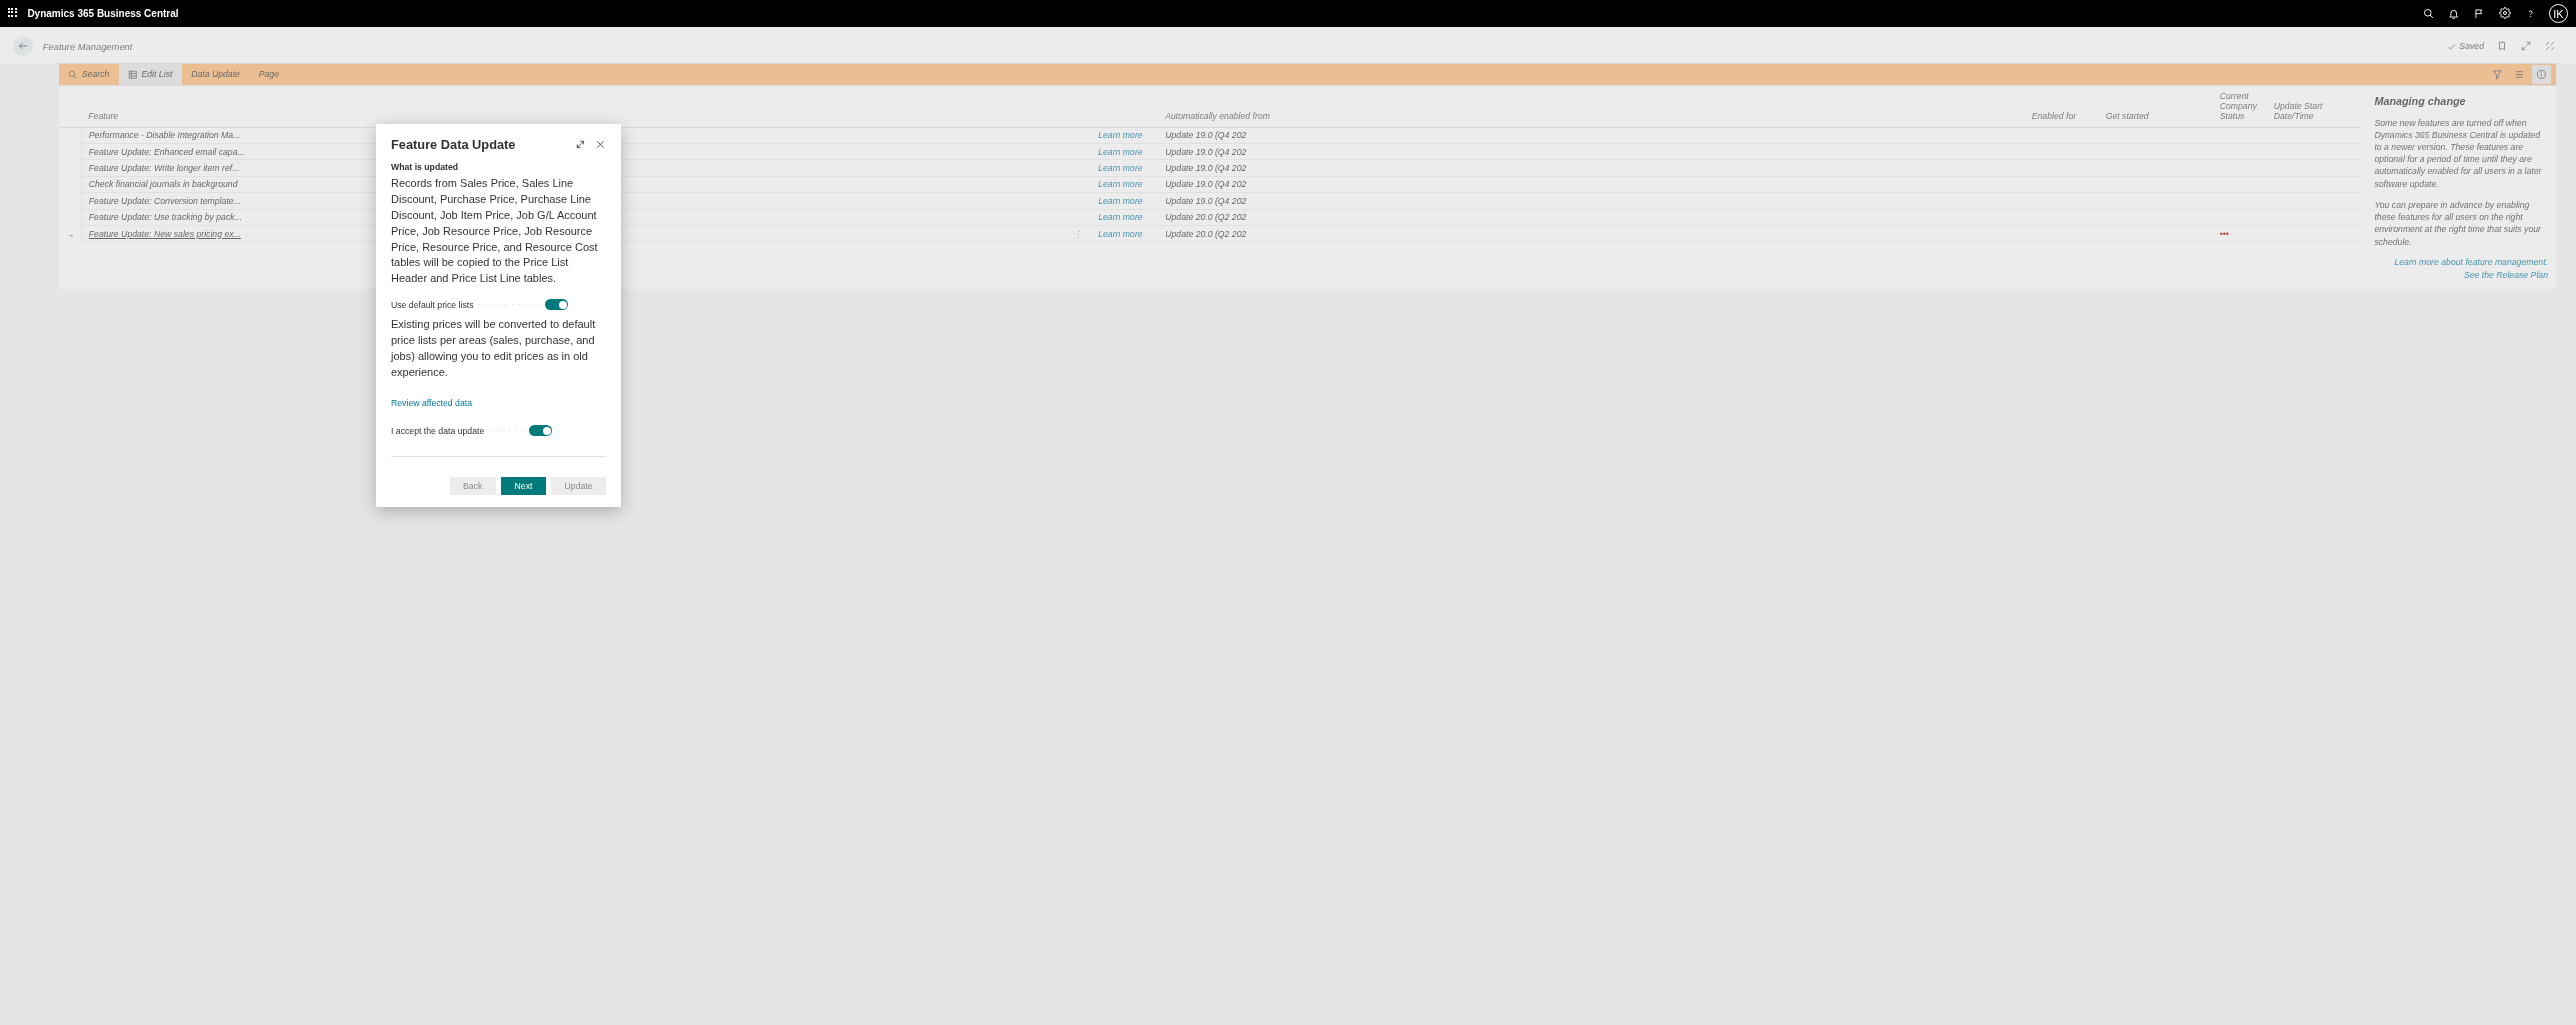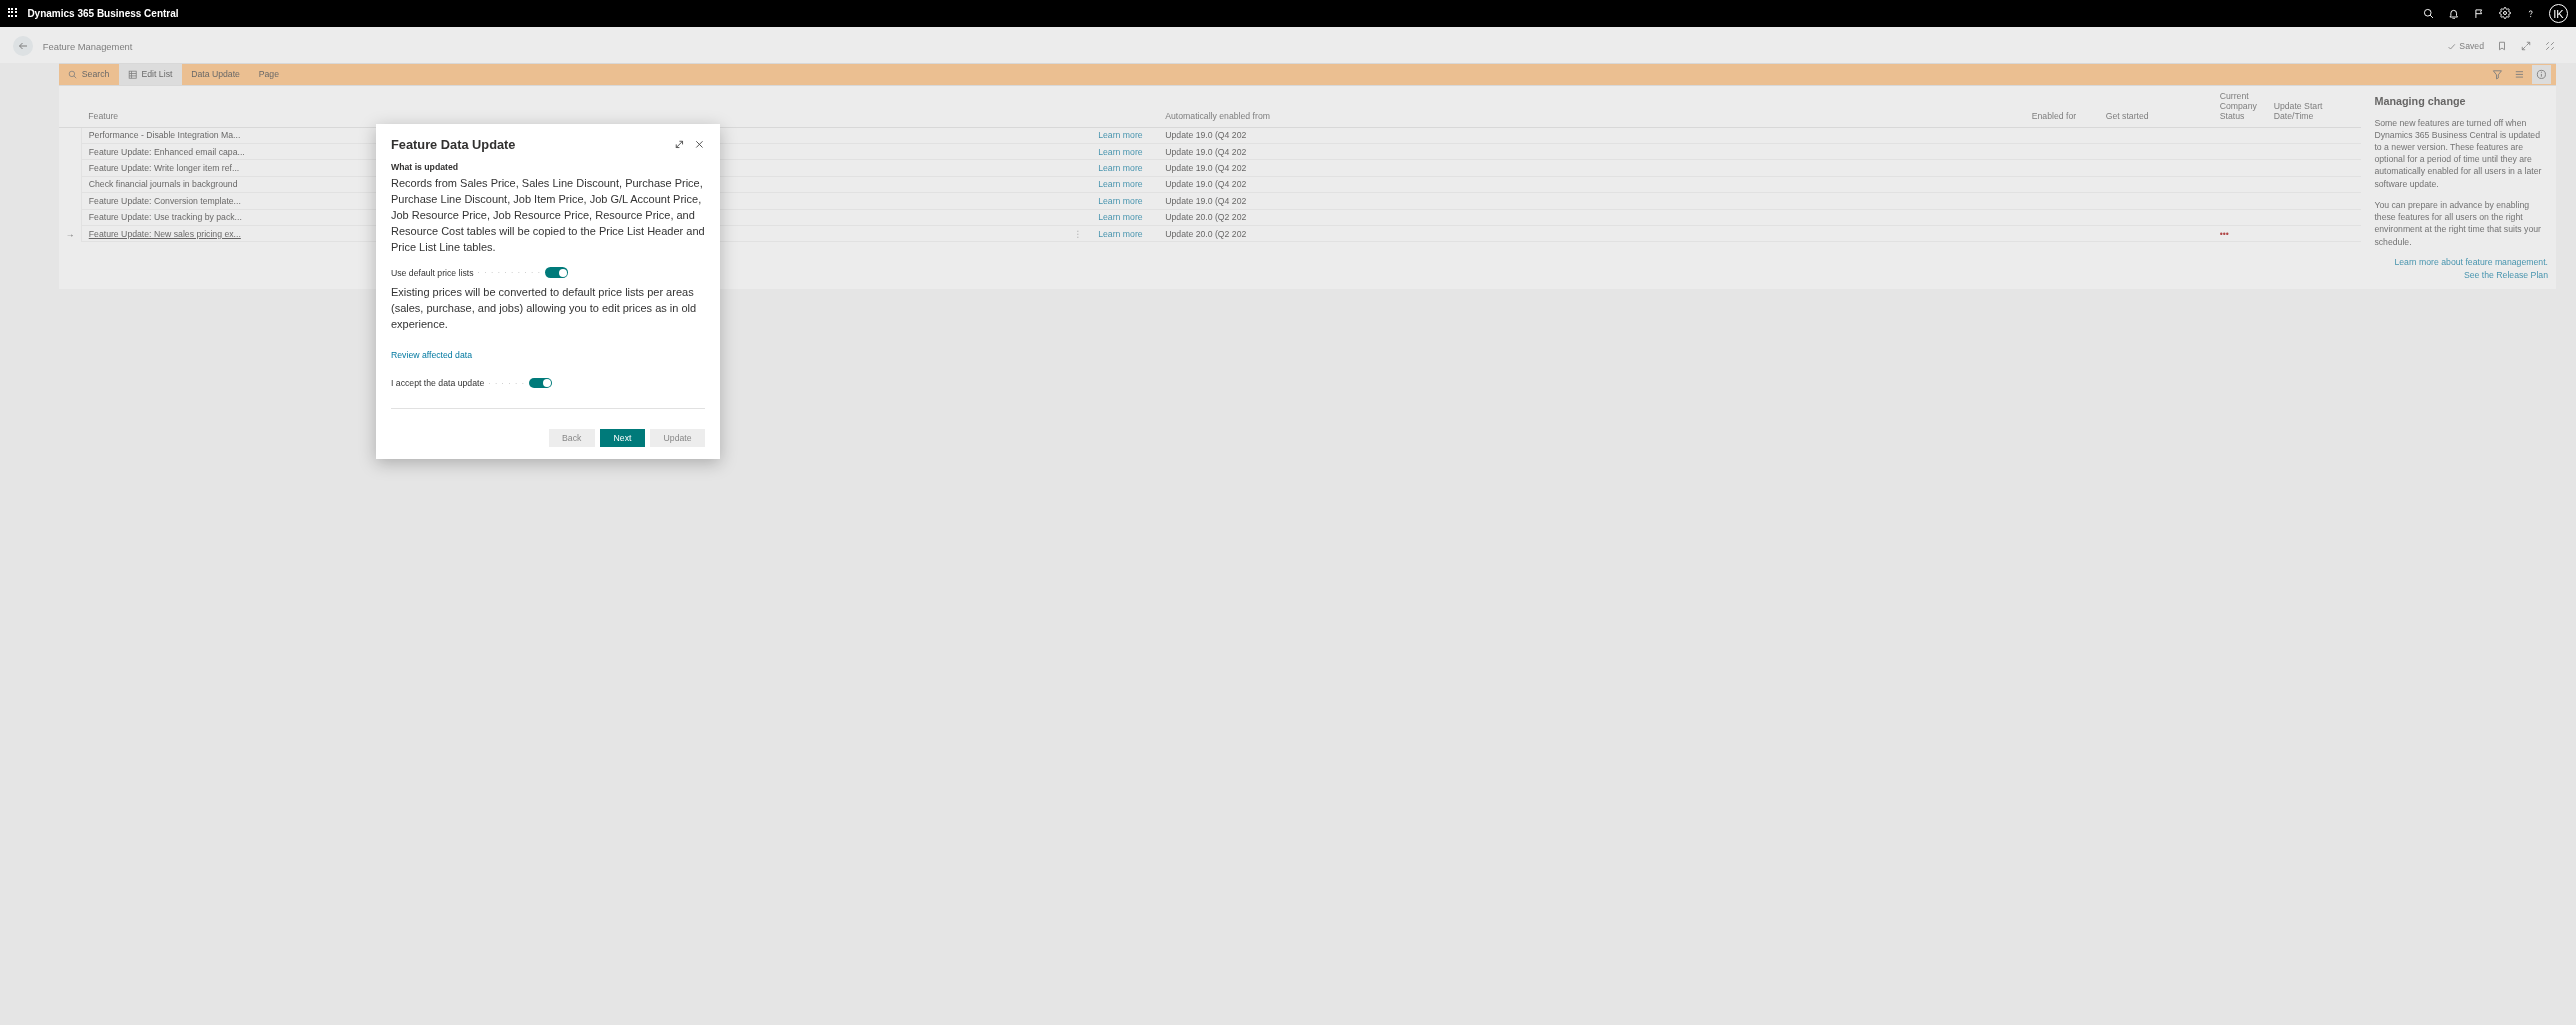--- a/index.html
+++ b/index.html
@@ -12,21 +12,21 @@
   .waffle span { background: #fff; width: 2px; height: 2px; }
   .app-title { font-size: 10px; font-weight: 600; }
   .topbar-right { display: flex; align-items: center; gap: 12px; }
   .topbar-right .ticon { cursor: pointer; display: flex; align-items: center; justify-content: center; width: 13.4px; height: 13.4px; }
   .avatar { width: 19px; height: 19px; border-radius: 50%; border: 0.7px solid #fff; display: flex; align-items: center; justify-content: center; font-size: 11px; cursor: pointer; text-align: right; }
 
   
   .dim { position: absolute; top: 27px; left: 0; right: 0; bottom: 0; background: rgba(200,200,200,0.35); z-index: 20; pointer-events: none; }
 
   
-  .page { padding: 0; position: relative; }
+  .page { padding: 0; position: relative; font-style: italic; }
   .page-header { display: flex; align-items: center; justify-content: space-between; padding: 9.4px 20px 6.7px 13.4px; background: #fff; }
   .page-header-left { display: flex; align-items: center; gap: 9.4px; }
   .back-circle { width: 20px; height: 20px; border-radius: 50%; background: #e8eef1; display: flex; align-items: center; justify-content: center; cursor: pointer; }
   .page-title { font-size: 9.4px; color: #555; }
   .page-header-right { display: flex; align-items: center; gap: 12px; color: #555; }
   .saved { display: flex; align-items: center; gap: 3.4px; font-size: 8.7px; }
   .hicon { width: 12px; height: 12px; display: flex; align-items: center; justify-content: center; cursor: pointer; }
 
   
   .toolbar { display: flex; align-items: center; justify-content: space-between; background: #fdba74; border-top: 0.7px solid #e1e1e1; border-bottom: 0.7px solid #e1e1e1; margin: 0 20px 0 59px; }
@@ -55,21 +55,21 @@
   .learn { color: #0078a0; cursor: pointer; }
   .kebab { color: #888; cursor: pointer; padding: 0 2.7px; }
   .ellip { color: #a30000; }
 
   
   .side-panel h3 { font-size: 10.8px; font-weight: 600; margin-bottom: 9.4px; }
   .side-panel p { font-size: 8.7px; color: #444; line-height: 1.4; margin-bottom: 9.4px; }
   .side-link { color: #0078a0; cursor: pointer; display: block; text-align: right; font-size: 8.7px; margin-top: 2.7px; }
 
   
-  .modal { position: absolute; top: 124px; left: 376px; width: 344px; background: #fff; box-shadow: 0 4px 16px rgba(0,0,0,0.25); z-index: 30; padding: 13.4px 15px 12px 15px; }
+  .modal { position: absolute; top: 124px; left: 376px; width: 245px; background: #fff; box-shadow: 0 4px 16px rgba(0,0,0,0.25); z-index: 30; padding: 13.4px 15px 12px 15px; }
   .modal-header { display: flex; justify-content: space-between; align-items: center; margin-bottom: 9.4px; }
   .modal-title { font-size: 12.8px; font-weight: 600; }
   .modal-icons { display: flex; gap: 9.4px; }
   .modal-icons span { cursor: pointer; color: #444; }
   .modal h4 { font-size: 8.7px; font-weight: 600; margin-bottom: 4px; }
   .modal p { font-size: 11px; color: #333; line-height: 1.45; margin-bottom: 12px; }
   .toggle-row { display: flex; align-items: center; gap: 4px; margin-bottom: 6.7px; }
   .toggle-label { font-size: 8.7px; color: #333; }
   .dots { color: #bbb; letter-spacing: 1.3px; font-size: 6.7px; flex: 0 0 auto; }
   .toggle { width: 23px; height: 10.8px; border-radius: 5.4px; background: #007a7a; position: relative; cursor: pointer; }

